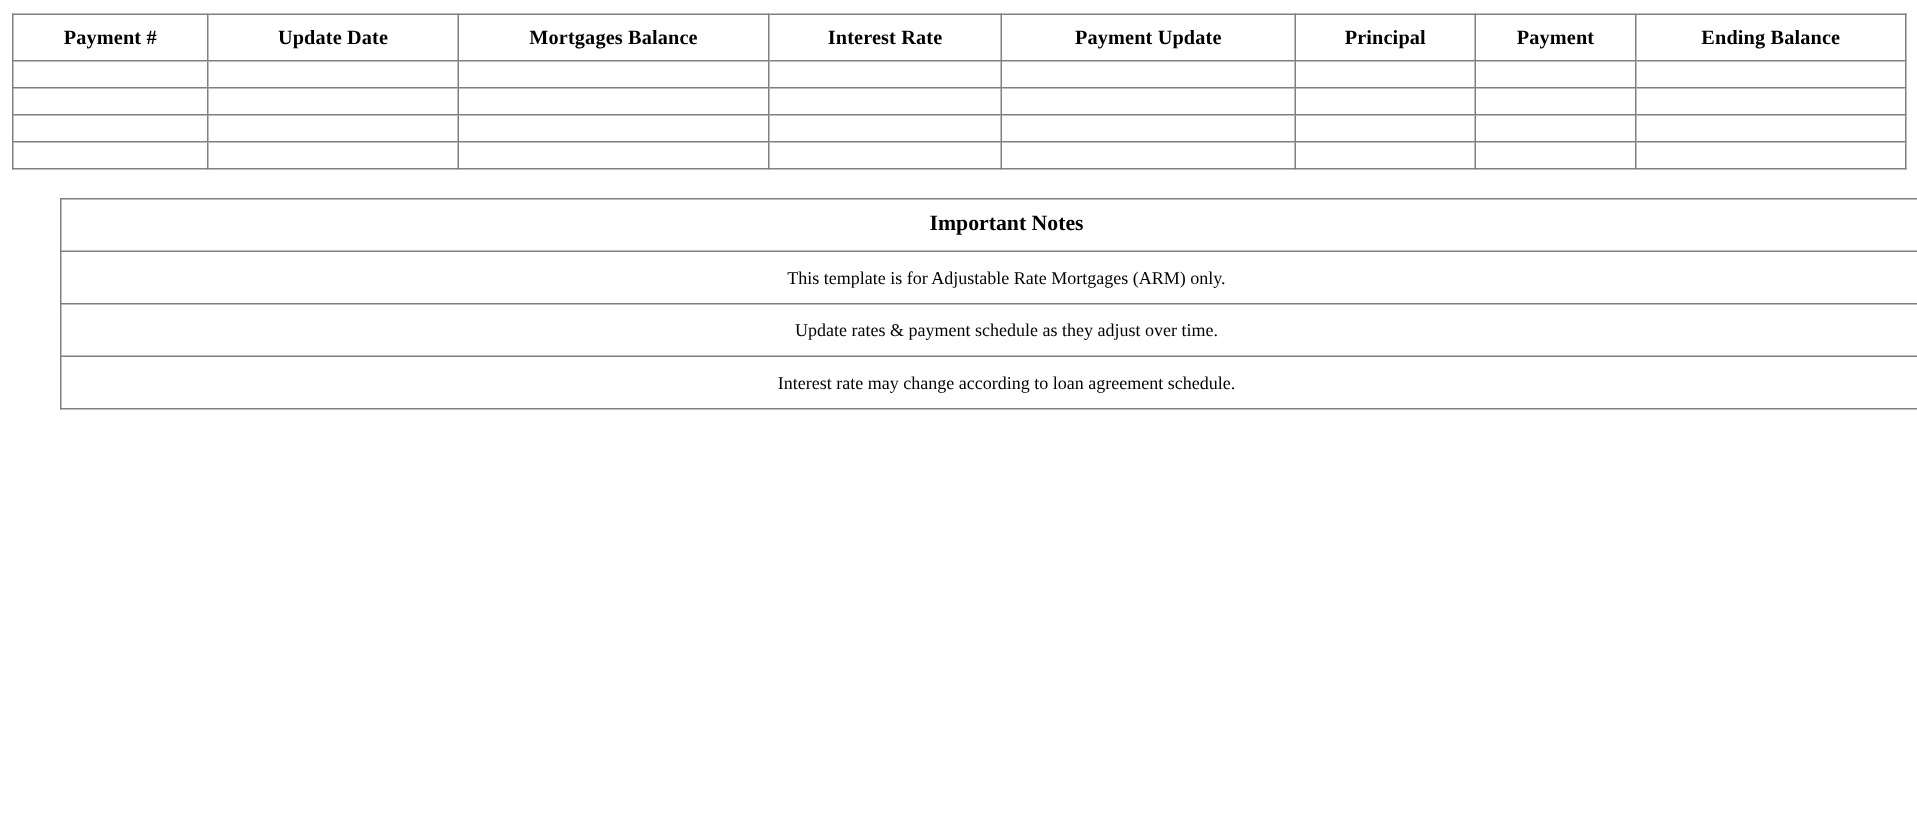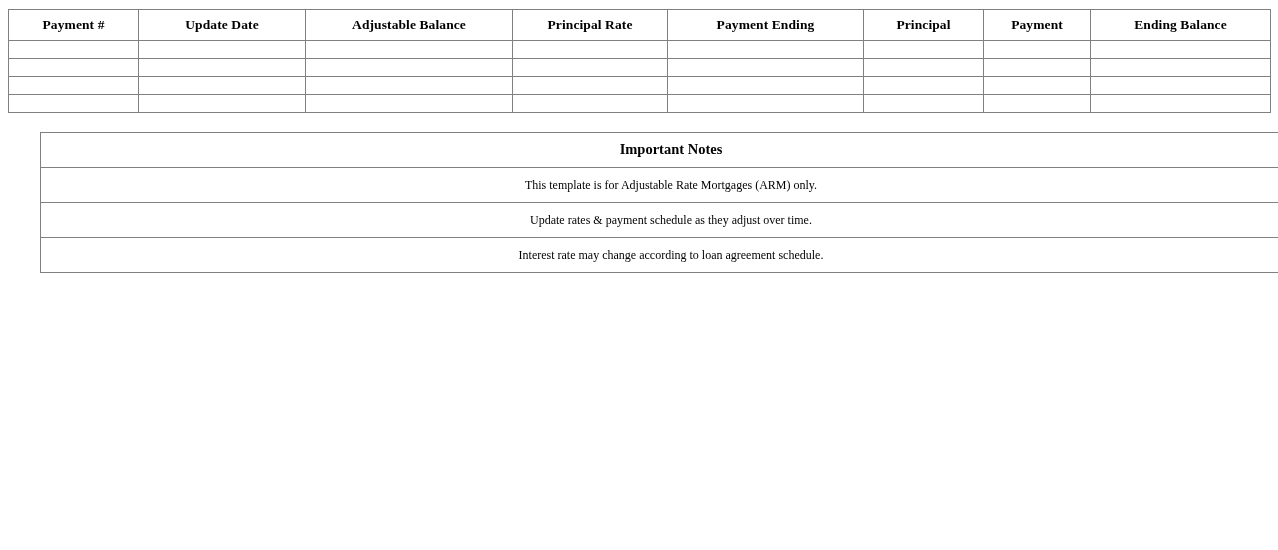--- a/index.html
+++ b/index.html
@@ -114,23 +114,23 @@
         <col class="col-rate">
         <col class="col-payamt">
         <col class="col-principal">
         <col class="col-interest">
         <col class="col-endbal">
       </colgroup>
       <thead>
         <tr>
           <th>Payment #</th>
           <th>Update Date</th>
-          <th>Adjustable Balance</th>
-          <th>Principal Rate</th>
-          <th>Payment Ending</th>
+          <th>Mortgages Balance</th>
+          <th>Interest Rate</th>
+          <th>Payment Update</th>
           <th>Principal</th>
           <th>Payment</th>
           <th>Ending Balance</th>
         </tr>
       </thead>
       <tbody>
         <tr>
           <td class="cell"></td>
           <td class="cell"></td>
           <td class="cell"></td>

